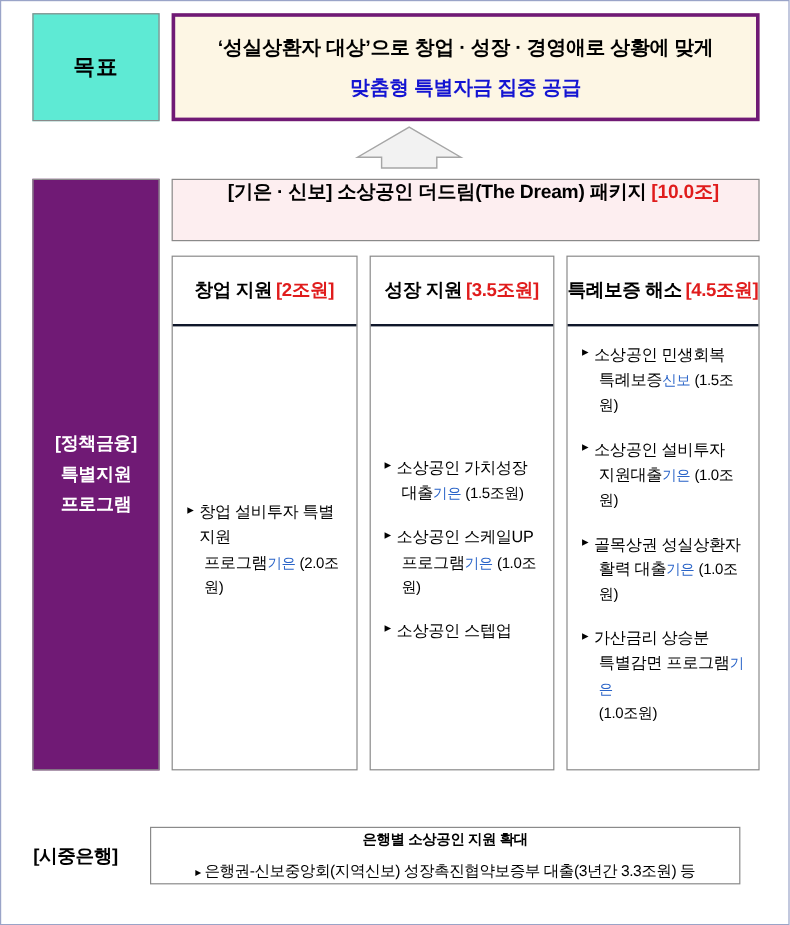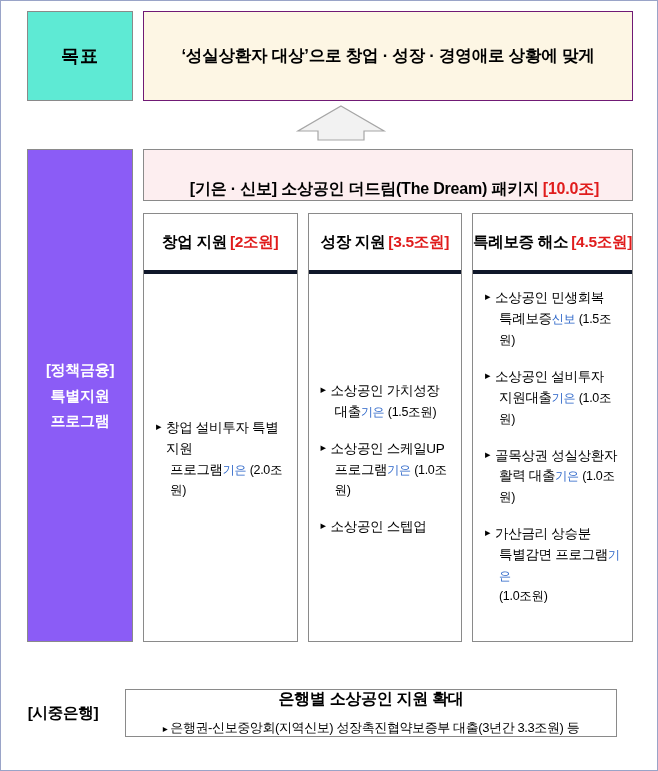--- a/index.html
+++ b/index.html
@@ -42,21 +42,21 @@
     justify-content: center;
     font-size: 18px;
     font-weight: bold;
     letter-spacing: 1px;
     color: #000;
   }
   .goal-body {
     flex: 1;
     margin-left: 10px;
     background: #fdf6e4;
-    border: 1px solid #701a75;
+    border: 3px solid #701a75;
     display: flex;
     flex-direction: column;
     align-items: center;
     justify-content: center;
     padding: 0 10px;
     box-sizing: border-box;
   }
   .goal-line1 {
     font-size: 16.5px;
     font-weight: bold;
@@ -85,21 +85,21 @@
   .policy-row {
     position: absolute;
     left: 26px;
     top: 148px;
     width: 606px;
     height: 493px;
     display: flex;
   }
   .policy-label {
     width: 104px;
-    background: #8b5cf6;
+    background: #701a75;
     border: 1px solid #8a8a8a;
     display: flex;
     flex-direction: column;
     align-items: center;
     justify-content: center;
     color: #ffffff;
     font-weight: bold;
     font-size: 15px;
     line-height: 1.7;
     letter-spacing: -0.3px;
@@ -108,21 +108,21 @@
     flex: 1;
     margin-left: 10px;
     display: flex;
     flex-direction: column;
   }
   .package-bar {
     height: 50px;
     background: #fdeef0;
     border: 1px solid #8a8a8a;
     display: flex;
-    align-items: flex-end;
+    align-items: flex-start;
     justify-content: center;
     font-size: 16px;
     font-weight: bold;
     letter-spacing: -0.2px;
     padding-left: 13px;
   }
   .package-bar .amount {
     color: #e01c1c;
     margin-left: 4px;
   }
@@ -135,21 +135,21 @@
   .card {
     flex: 1;
     border: 1px solid #8a8a8a;
     background: #ffffff;
     display: flex;
     flex-direction: column;
     box-sizing: border-box;
   }
   .card-head {
     height: 56px;
-    border-bottom: 4px solid #0f172a;
+    border-bottom: 2px solid #0f172a;
     display: flex;
     align-items: center;
     justify-content: center;
     font-size: 15.5px;
     font-weight: bold;
     letter-spacing: -0.3px;
     white-space: nowrap;
   }
   .card-head .amt {
     color: #e01c1c;
@@ -213,40 +213,41 @@
     border: 1px solid #8a8a8a;
     background: #ffffff;
     display: flex;
     flex-direction: column;
     align-items: center;
     justify-content: center;
     box-sizing: border-box;
     padding: 4px 8px;
   }
   .bank-title {
-    font-size: 16px;
+    font-size: 12px;
     font-weight: bold;
     letter-spacing: -0.3px;
   }
   .bank-sub {
     font-size: 13px;
     letter-spacing: -0.4px;
     margin-top: 9px;
   }
   .bank-sub .bullet { font-size: 10px; margin-right: 3px; }
 </style>
 </head>
 <body>
 
 <div class="page">
 
   <div class="goal-row">
     <div class="goal-label">목표</div>
     <div class="goal-body">
       <div class="goal-line1">‘성실상환자 대상’으로  창업 · 성장 · 경영애로  상황에 맞게</div>
+      <div class="goal-line2">맞춤형 특별자금 집중 공급</div>
     </div>
   </div>
 
   <div class="arrow-wrap">
     <svg width="170" height="40" viewBox="0 0 170 40">
       <path d="M85 2 L128 27 L108 27 L108 36 L62 36 L62 27 L42 27 Z" fill="#f2f2f2" stroke="#a6a6a6" stroke-width="1.2"></path>
     </svg>
   </div>
 
   <div class="policy-row">

